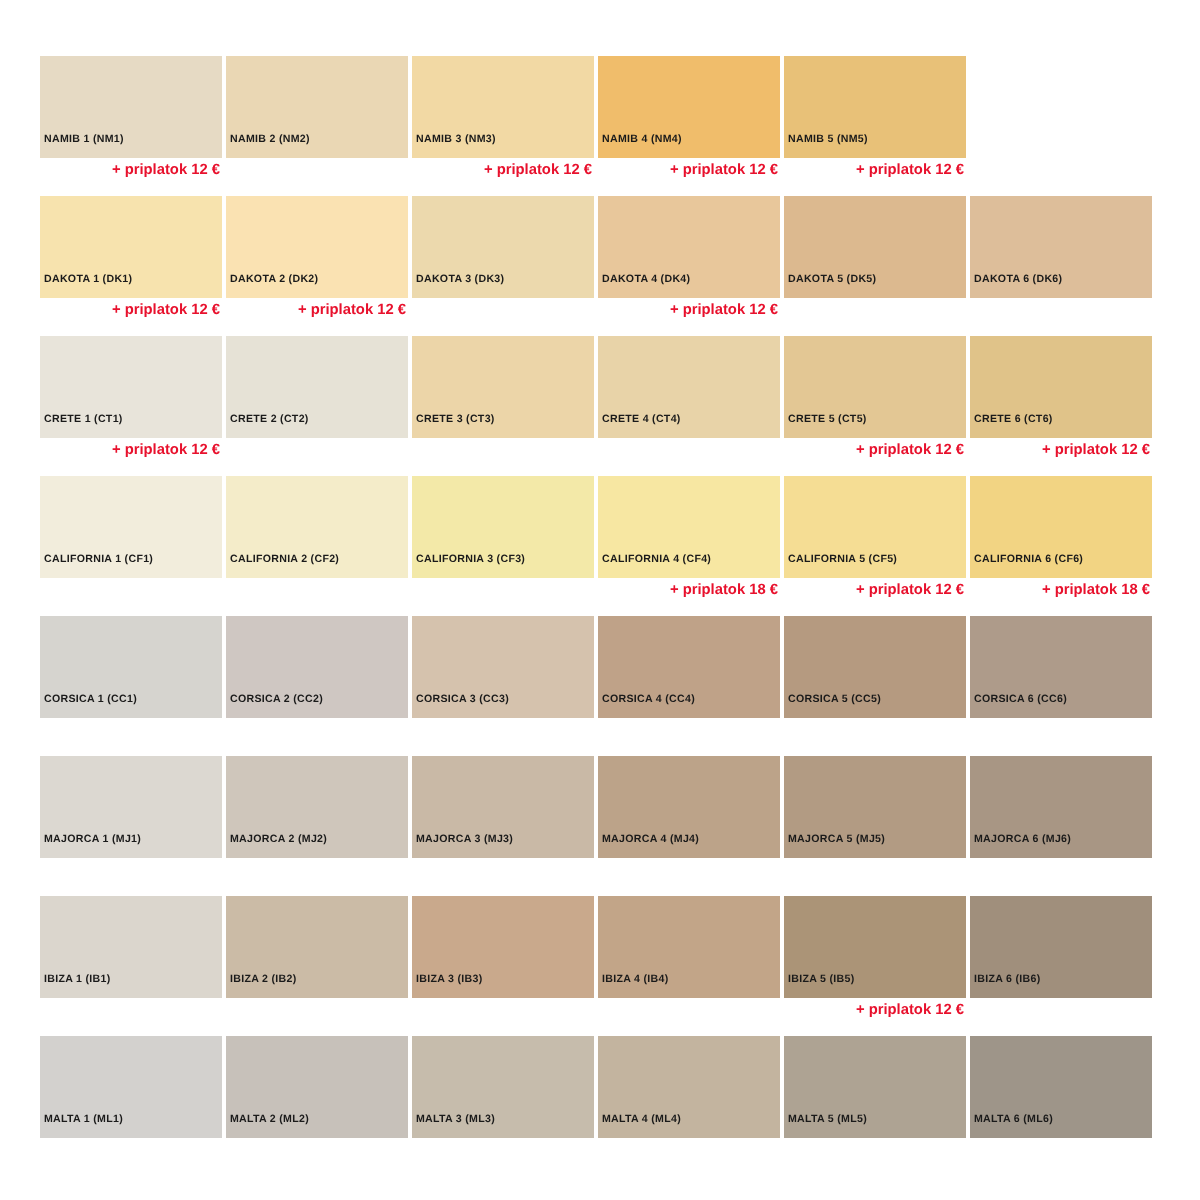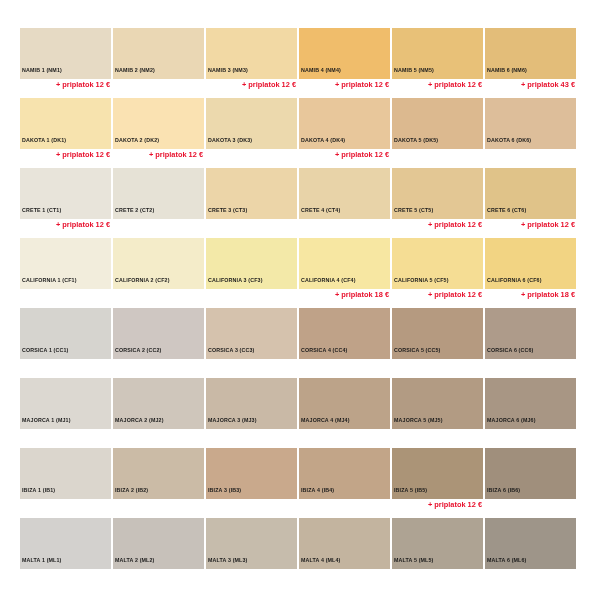--- a/index.html
+++ b/index.html
@@ -92,25 +92,20 @@
         <div class="cell">
           <div class="swatch" style="background: rgb(240, 189, 107);"></div>
           <div class="code">NAMIB 4 (NM4)</div>
           <div class="surcharge" style="color: rgb(232, 17, 45);">+ priplatok 12 €</div>
         </div>
         <div class="cell">
           <div class="swatch" style="background: rgb(232, 193, 120);"></div>
           <div class="code">NAMIB 5 (NM5)</div>
           <div class="surcharge" style="color: rgb(232, 17, 45);">+ priplatok 12 €</div>
         </div>
-        <div class="cell">
-          <div class="swatch" style="background: rgb(227, 189, 121);"></div>
-          <div class="code">NAMIB 6 (NM6)</div>
-          <div class="surcharge" style="color: rgb(232, 17, 45);">+ priplatok 43 €</div>
-        </div>
       </div>
       <div class="row">
         <div class="cell">
           <div class="swatch" style="background: rgb(247, 227, 174);"></div>
           <div class="code">DAKOTA 1 (DK1)</div>
           <div class="surcharge" style="color: rgb(232, 17, 45);">+ priplatok 12 €</div>
         </div>
         <div class="cell">
           <div class="swatch" style="background: rgb(250, 226, 178);"></div>
           <div class="code">DAKOTA 2 (DK2)</div>

